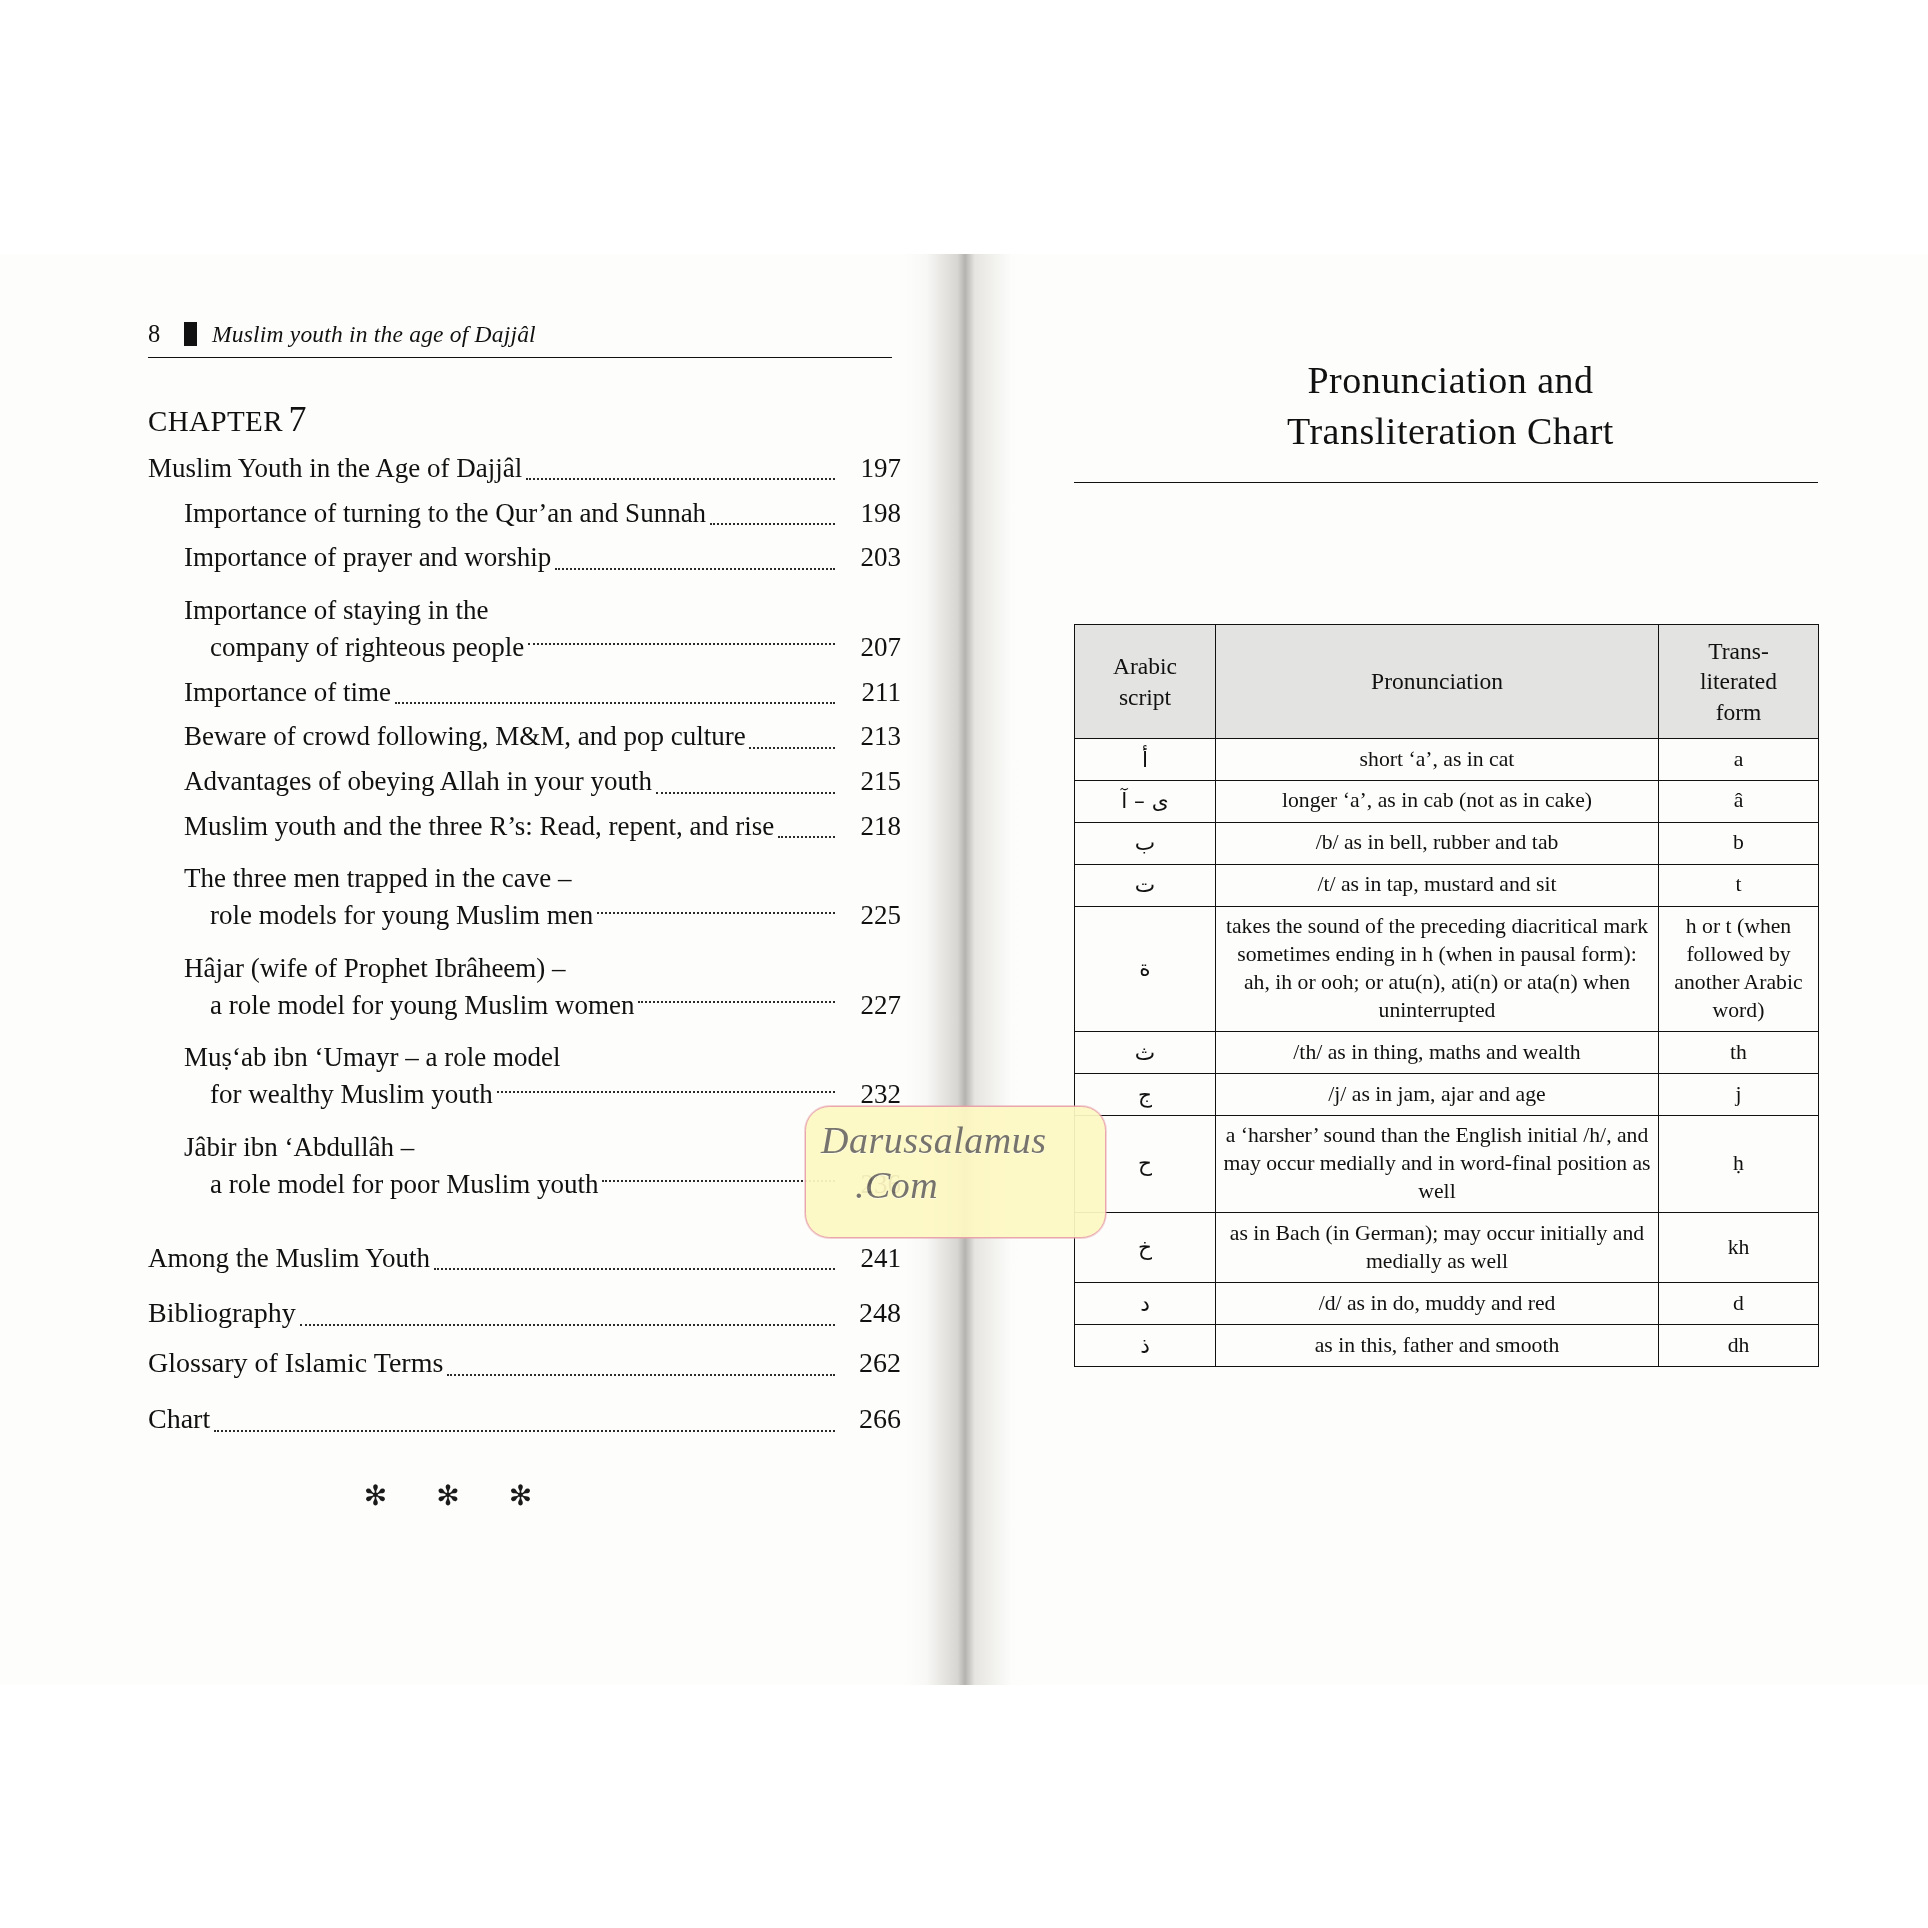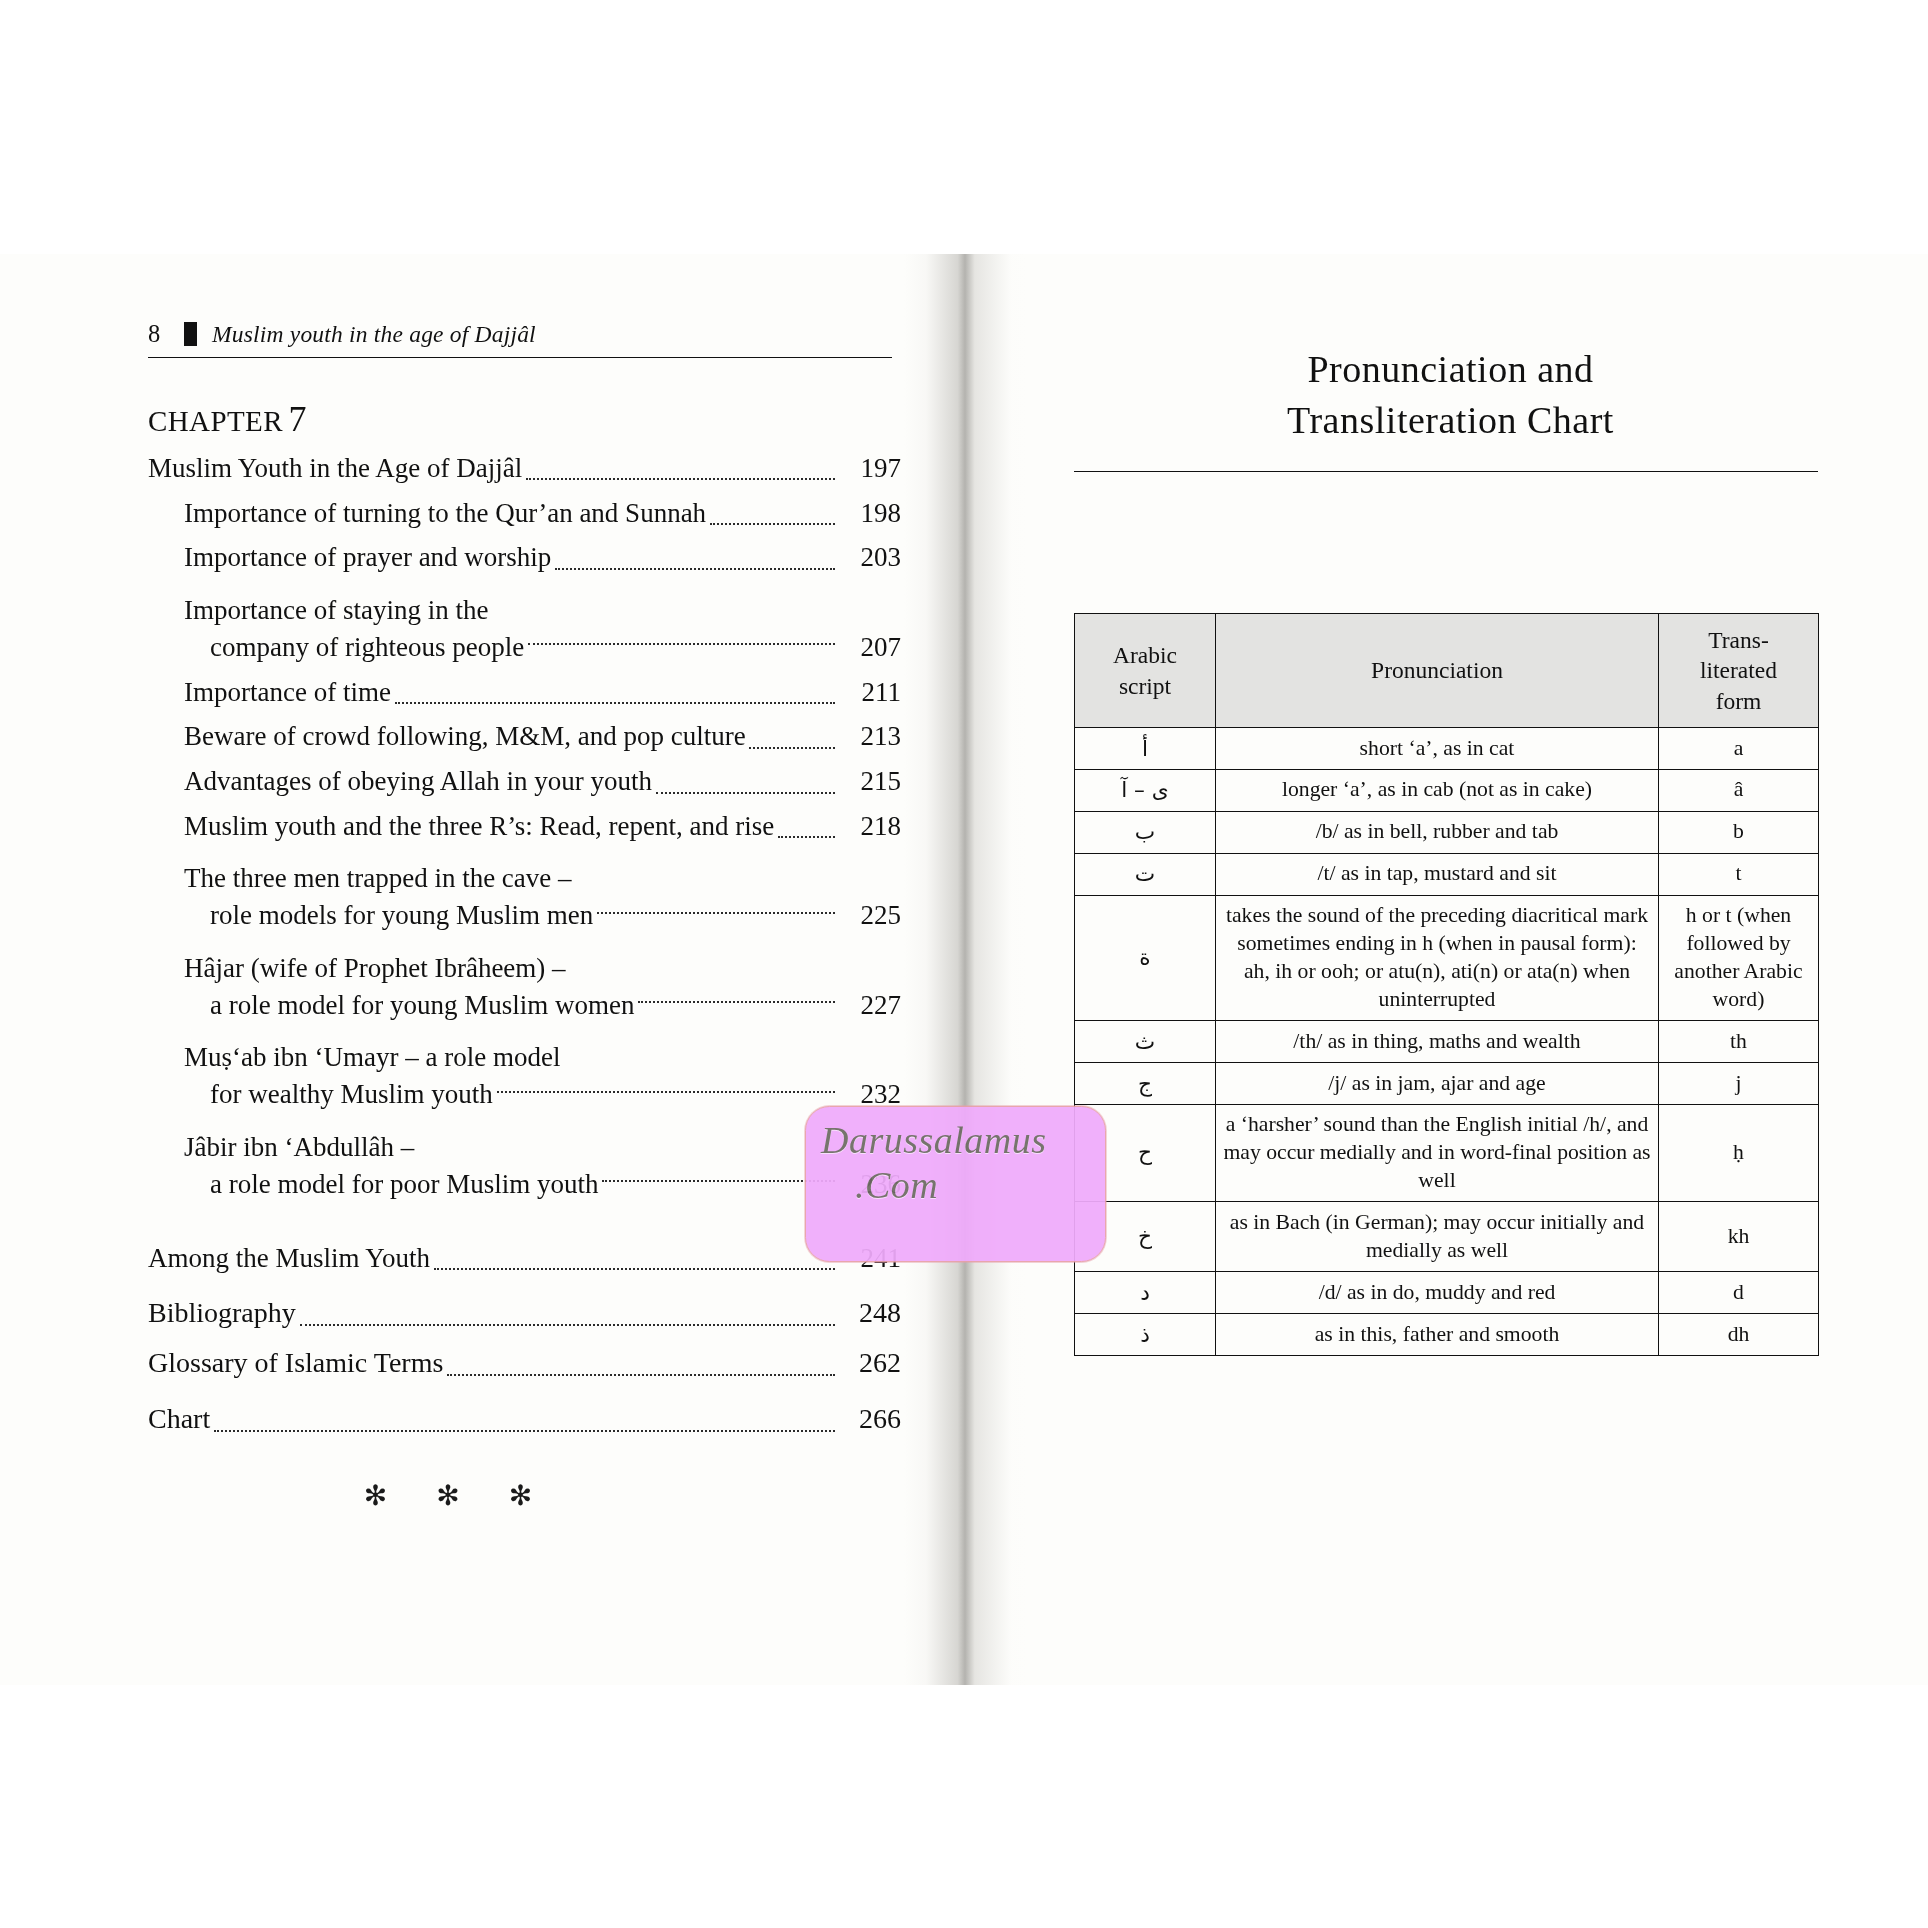--- a/index.html
+++ b/index.html
@@ -137,21 +137,21 @@
     text-align: center;
     width: 621px;
     color: #1a1a1a;
     font-size: 28px;
     letter-spacing: 21px;
   }
 
   
   .page-right {
     position: absolute;
-    left: 1036px; top: 1px;
+    left: 1036px; top: 12px;
     width: 847px; height: 1431px;
     padding: 89px 56px 0 38px;
   }
   .chart-title {
     text-align: center;
     font-size: 38px;
     color: #111;
     line-height: 1.35;
     letter-spacing: 0.5px;
   }
@@ -188,22 +188,22 @@
   .arabic {
     font-size: 28px;
     font-family: "DejaVu Sans", sans-serif;
     line-height: 1.2;
   }
 
   
   .watermark {
     position: absolute;
     left: 805px; top: 852px;
-    width: 301px; height: 156px;
-    background: #f0abfc;
+    width: 301px; height: 132px;
+    background: #fef9c3;
     border: 1.9px solid #e8a0a8;
     border-radius: 24.5px;
     box-shadow: 0 0 0 0.9px rgba(230,160,170,0.5);
     opacity: 0.93;
   }
   .watermark .wm-text {
     position: absolute;
     left: 15px; top: 11.3px;
     font-family: "Liberation Serif", serif;
     font-style: italic;

